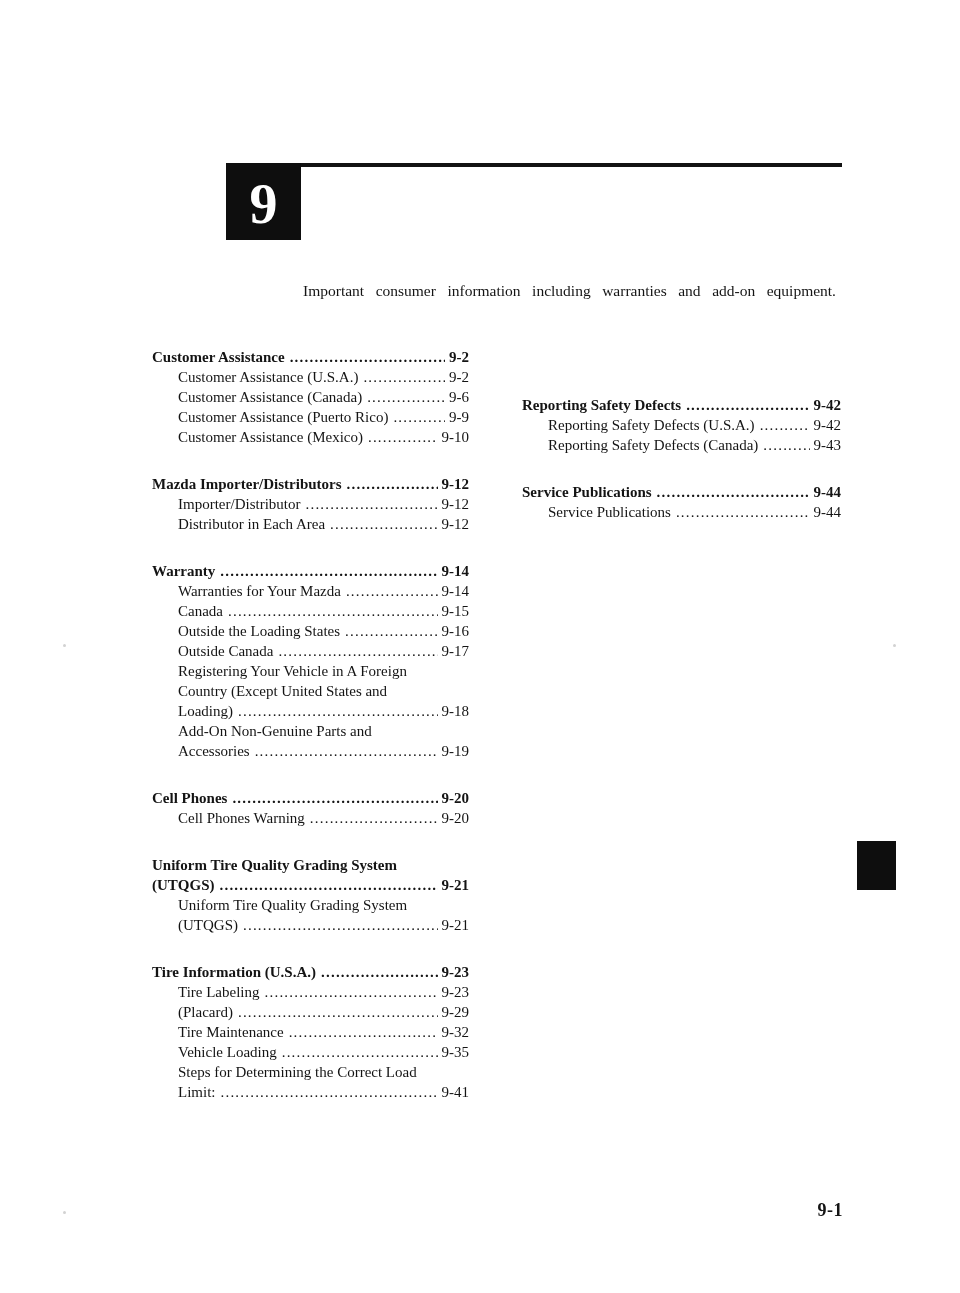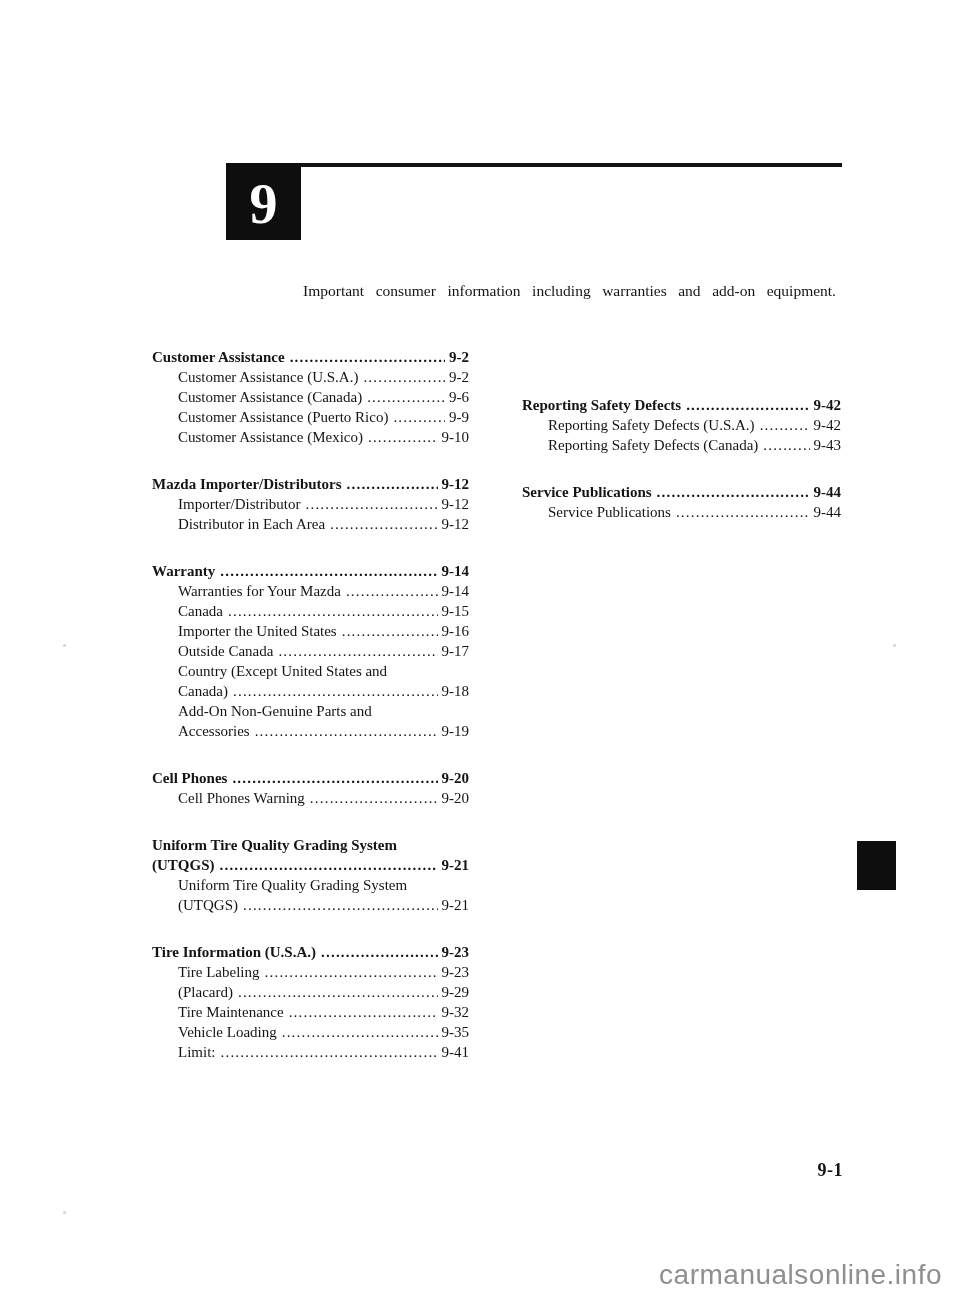--- a/index.html
+++ b/index.html
@@ -47,21 +47,21 @@
   .dot-row{display:flex;align-items:flex-end;}
   .dot-row .label{flex:0 0 auto;white-space:nowrap;}
   .dot-row .dots{
     flex:1 1 auto;min-width:0;overflow:hidden;white-space:nowrap;
     margin:0 4px 0 5px;letter-spacing:1.2px;
   }
   .dot-row .pageref{flex:0 0 auto;white-space:nowrap;}
   .cont-line{white-space:nowrap;}
   
   .folio{
-    position:absolute;top:1160px;right:117px;
+    position:absolute;top:1200px;right:117px;
     font-size:18px;font-weight:bold;letter-spacing:0.5px;
   }
   .chapter-tab{
     position:absolute;left:857px;top:841px;
     width:39px;height:49px;background:#0e0e0e;
   }
   .watermark{
     position:absolute;top:1259px;right:18px;
     font-family:"Liberation Sans", sans-serif;
     font-size:28px;color:#8f8f8f;letter-spacing:0.5px;
@@ -163,36 +163,37 @@
         </div>
         <div class="toc-entry sub">
           <div class="dot-row">
             <span class="label">Canada</span>
             <span class="dots">..........................................................................................</span>
             <span class="pageref">9-15</span>
           </div>
         </div>
         <div class="toc-entry sub">
           <div class="dot-row">
-            <span class="label">Importer the United States</span>
+            <span class="label">Outside the Loading States</span>
             <span class="dots">..........................................................................................</span>
             <span class="pageref">9-16</span>
           </div>
         </div>
         <div class="toc-entry sub">
           <div class="dot-row">
             <span class="label">Outside Canada</span>
             <span class="dots">..........................................................................................</span>
             <span class="pageref">9-17</span>
           </div>
         </div>
         <div class="toc-entry sub">
+          <div class="cont-line">Registering Your Vehicle in A Foreign</div>
           <div class="cont-line">Country (Except United States and</div>
           <div class="dot-row">
-            <span class="label">Canada)</span>
+            <span class="label">Loading)</span>
             <span class="dots">..........................................................................................</span>
             <span class="pageref">9-18</span>
           </div>
         </div>
         <div class="toc-entry sub">
           <div class="cont-line">Add-On Non-Genuine Parts and</div>
           <div class="dot-row">
             <span class="label">Accessories</span>
             <span class="dots">..........................................................................................</span>
             <span class="pageref">9-19</span>
@@ -263,20 +264,21 @@
           </div>
         </div>
         <div class="toc-entry sub">
           <div class="dot-row">
             <span class="label">Vehicle Loading</span>
             <span class="dots">..........................................................................................</span>
             <span class="pageref">9-35</span>
           </div>
         </div>
         <div class="toc-entry sub">
+          <div class="cont-line">Steps for Determining the Correct Load</div>
           <div class="dot-row">
             <span class="label">Limit:</span>
             <span class="dots">..........................................................................................</span>
             <span class="pageref">9-41</span>
           </div>
         </div>
       </div>
     </div>
   <div class="toc-col right">
       <div class="toc-section">
@@ -317,19 +319,18 @@
             <span class="pageref">9-44</span>
           </div>
         </div>
       </div>
     </div>
 
   <div class="chapter-tab"></div>
 
   <div class="folio">9-1</div>
 
-  <div class="watermark">carmanualsonline.info</div>
 
   <div class="scan-dot a"></div>
   <div class="scan-dot b"></div>
   <div class="scan-dot c"></div>
 
 </div>
 
 </body></html>

